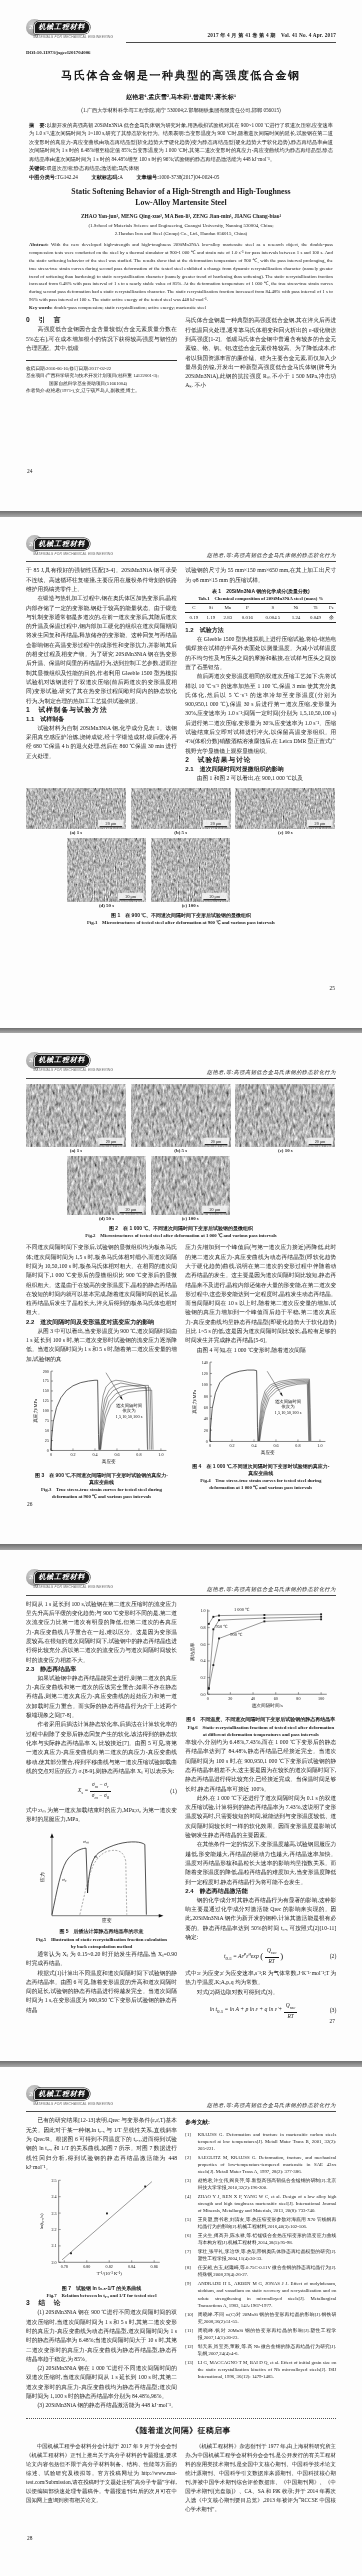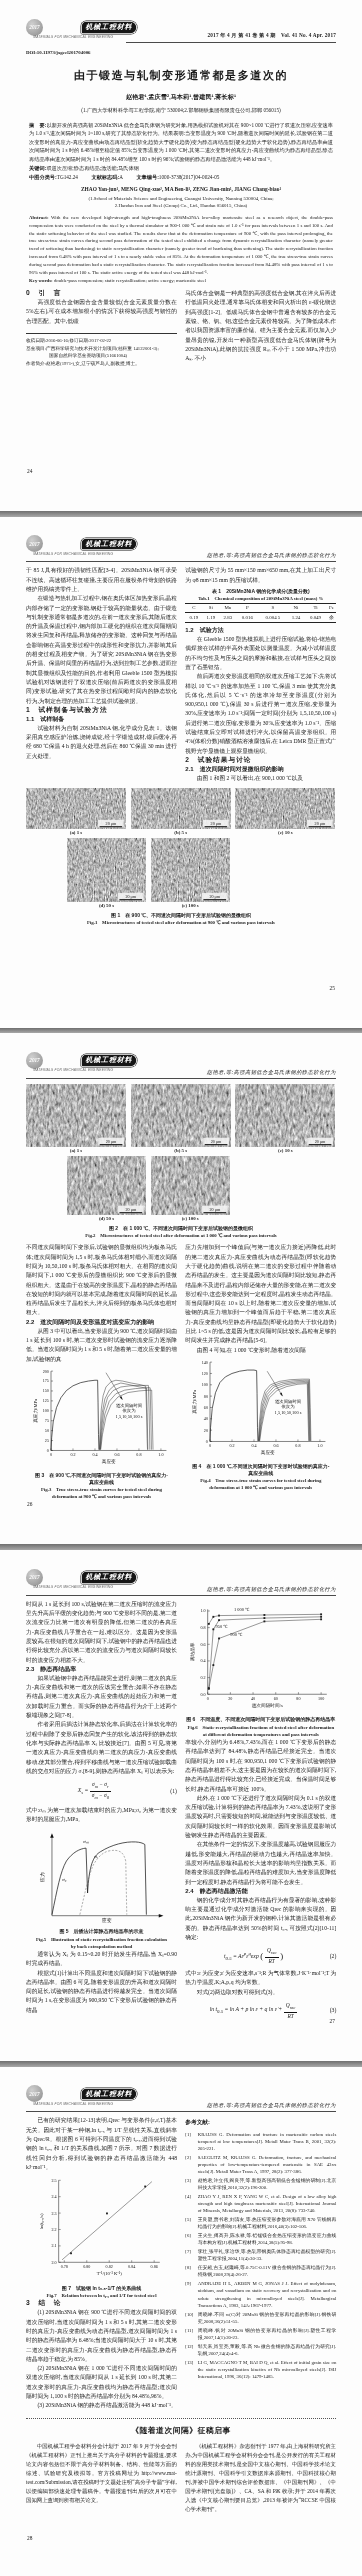--- a/index.html
+++ b/index.html
@@ -8,21 +8,21 @@
   .page{position:relative;width:362px;height:511px;background:#fdfdfd;overflow:hidden;
         padding:15.5px 26px 0;box-sizing:border-box;}
   .page-sep{height:5.7px;background:linear-gradient(#6f6f6f,#a8a8a8);}
   
   .logo{position:relative;width:88px;height:24px;flex:0 0 auto;}
   .logo-year{position:absolute;left:0;top:0;width:17px;height:17px;border-radius:50%;
      background:radial-gradient(circle at 35% 30%,#cfcfcf,#8a8a8a);color:#fff;
      font:italic bold 5.2px "Liberation Serif",serif;display:flex;align-items:center;justify-content:center;}
   .logo-cn{position:absolute;left:7.8px;top:2.6px;background:#161616;color:#fff;border-radius:5.2px 6.2px 6.2px 1.6px;
      padding:1px 4.7px 1.6px;font:italic bold 7px "Liberation Serif",serif;letter-spacing:0.8px;
-     box-shadow:inset 0 0 0 0.8px #fff,0 0 0 0.5px #161616;white-space:nowrap;margin-left:47px;}
+     box-shadow:inset 0 0 0 0.8px #fff,0 0 0 0.5px #161616;white-space:nowrap;}
   .logo-en{position:absolute;left:7.2px;top:16.6px;font:italic 3.3px "Liberation Sans",sans-serif;
      color:#666;letter-spacing:0.2px;white-space:nowrap;}
   
   .p1-head{display:flex;justify-content:space-between;align-items:flex-end;height:27px;}
   .p1-head-right{flex:1;text-align:right;font:bold 5.2px "Liberation Serif",serif;
      border-bottom:1px solid #4a4a4a;padding-bottom:2.6px;margin-left:12.4px;letter-spacing:0.2px;}
   .page-head{display:flex;justify-content:space-between;align-items:flex-end;
      border-bottom:0.8px solid #4a4a4a;padding-bottom:2.1px;height:27px;}
   .running-head{font:italic 5.2px "Liberation Serif",serif;color:#222;letter-spacing:0.5px;}
   
@@ -119,29 +119,33 @@
   <section class="page">
     <div class="p1-head">
       <div class="logo">
         <span class="logo-year">2017</span>
         <span class="logo-cn">机械工程材料</span>
         <span class="logo-en">MATERIALS FOR MECHANICAL ENGINEERING</span>
       </div>
       <div class="p1-head-right">2017 年 4 月 第 41 卷 第 4 期　Vol. 41 No. 4 Apr. 2017</div>
     </div>
     <div class="doi">DOI:10.11973/jxgccl201704006</div>
-    <h1 class="title-cn">由于锻造与轧制变形通常都是多道次的</h1>
+    <h1 class="title-cn">马氏体合金钢是一种典型的高强度低合金钢</h1>
     <div class="authors-cn">赵艳君¹,孟庆雪²,马本莉¹,曾建民¹,蒋长标¹</div>
     <div class="affil-cn">(1.广西大学材料科学与工程学院,南宁 530004;2.邯郸钢铁集团有限责任公司,邯郸 056015)</div>
     <p class="abstract"><b>摘　要:</b><span>以新开发的高强高韧 20SiMn3NiA 低合金马氏体钢为研究对象,用热模拟试验机对其在 900~1 000 ℃进行了双道次压缩,应变速率为 1.0 s⁻¹,道次间隔时间为 1~100 s,研究了其静态软化行为。结果表明:当变形温度为 900 ℃时,随着道次间隔时间的延长,试验钢在第二道次变形时的真应力-真应变曲线由动态再结晶型(软化趋势大于硬化趋势)变为静态再结晶型(硬化趋势大于软化趋势),静态再结晶率由道次间隔时间为 1 s 时的 6.48%增至稳定值 85%;当变形温度为 1 000 ℃时,其第二道次变形时的真应力-真应变曲线均为静态再结晶型,静态再结晶率由道次间隔时间为 1 s 时的 84.48%增至 100 s 时的 96%;试验钢的静态再结晶激活能为 448 kJ·mol⁻¹。</span></p>
     <div class="kwline"><b>关键词:</b><span>双道次压缩;静态再结晶;激活能;马氏体钢</span></div>
     <div class="clcline">
       <span><b>中图分类号:</b><span>TG142.24</span></span>
       <span><b>文献标志码:</b><span>A</span></span>
       <span><b>文章编号:</b><span>1000-3738(2017)04-0024-05</span></span>
+    </div>
+    <div class="title-en">
+      <div>Static Softening Behavior of a High-Strength and High-Toughness</div>
+        <div>Low-Alloy Martensite Steel</div>
     </div>
     <div class="authors-en">ZHAO Yan-jun¹, MENG Qing-xue², MA Ben-li¹, ZENG Jian-min¹, JIANG Chang-biao¹</div>
     <div class="affil-en">
       <div>(1.School of Materials Science and Engineering, Guangxi University, Nanning 530004, China;</div>
         <div>2.Handan Iron and Steel (Group) Co., Ltd., Handan 056015, China)</div>
     </div>
     <p class="abstract-en"><b>Abstract:</b> <span>With the new developed high-strength and high-toughness 20SiMn3NiA low-alloy martensite steel as a research object, the double-pass compression tests were conducted on the steel by a thermal simulator at 900-1 000 ℃ and strain rate of 1.0 s⁻¹ for pass intervals between 1 s and 100 s. And the static softening behavior of the steel was studied. The results show that at the deformation temperature of 900 ℃, with the pass interval prolonging, the true stress-true strain curves during second pass deformation of the tested steel exhibited a change from dynamic recrystallization character (namely greater trend of softening than hardening) to static recrystallization character (namely greater trend of hardening than softening). The static recrystallization fraction increased from 6.48% with pass interval of 1 s to a nearly stable value of 85%. At the deformation temperature of 1 000 ℃, the true stress-true strain curves during second pass deformation had a static recrystallization character. The static recrystallization fraction increased from 84.48% with pass interval of 1 s to 96% with pass interval of 100 s. The static active energy of the tested steel was 448 kJ·mol⁻¹.</span></p>
     <div class="kw-en"><b>Key words:</b> <span>double-pass compression; static recystallization; active energy; martensite steel</span></div>
     <div class="cols">
       <div class="col">

